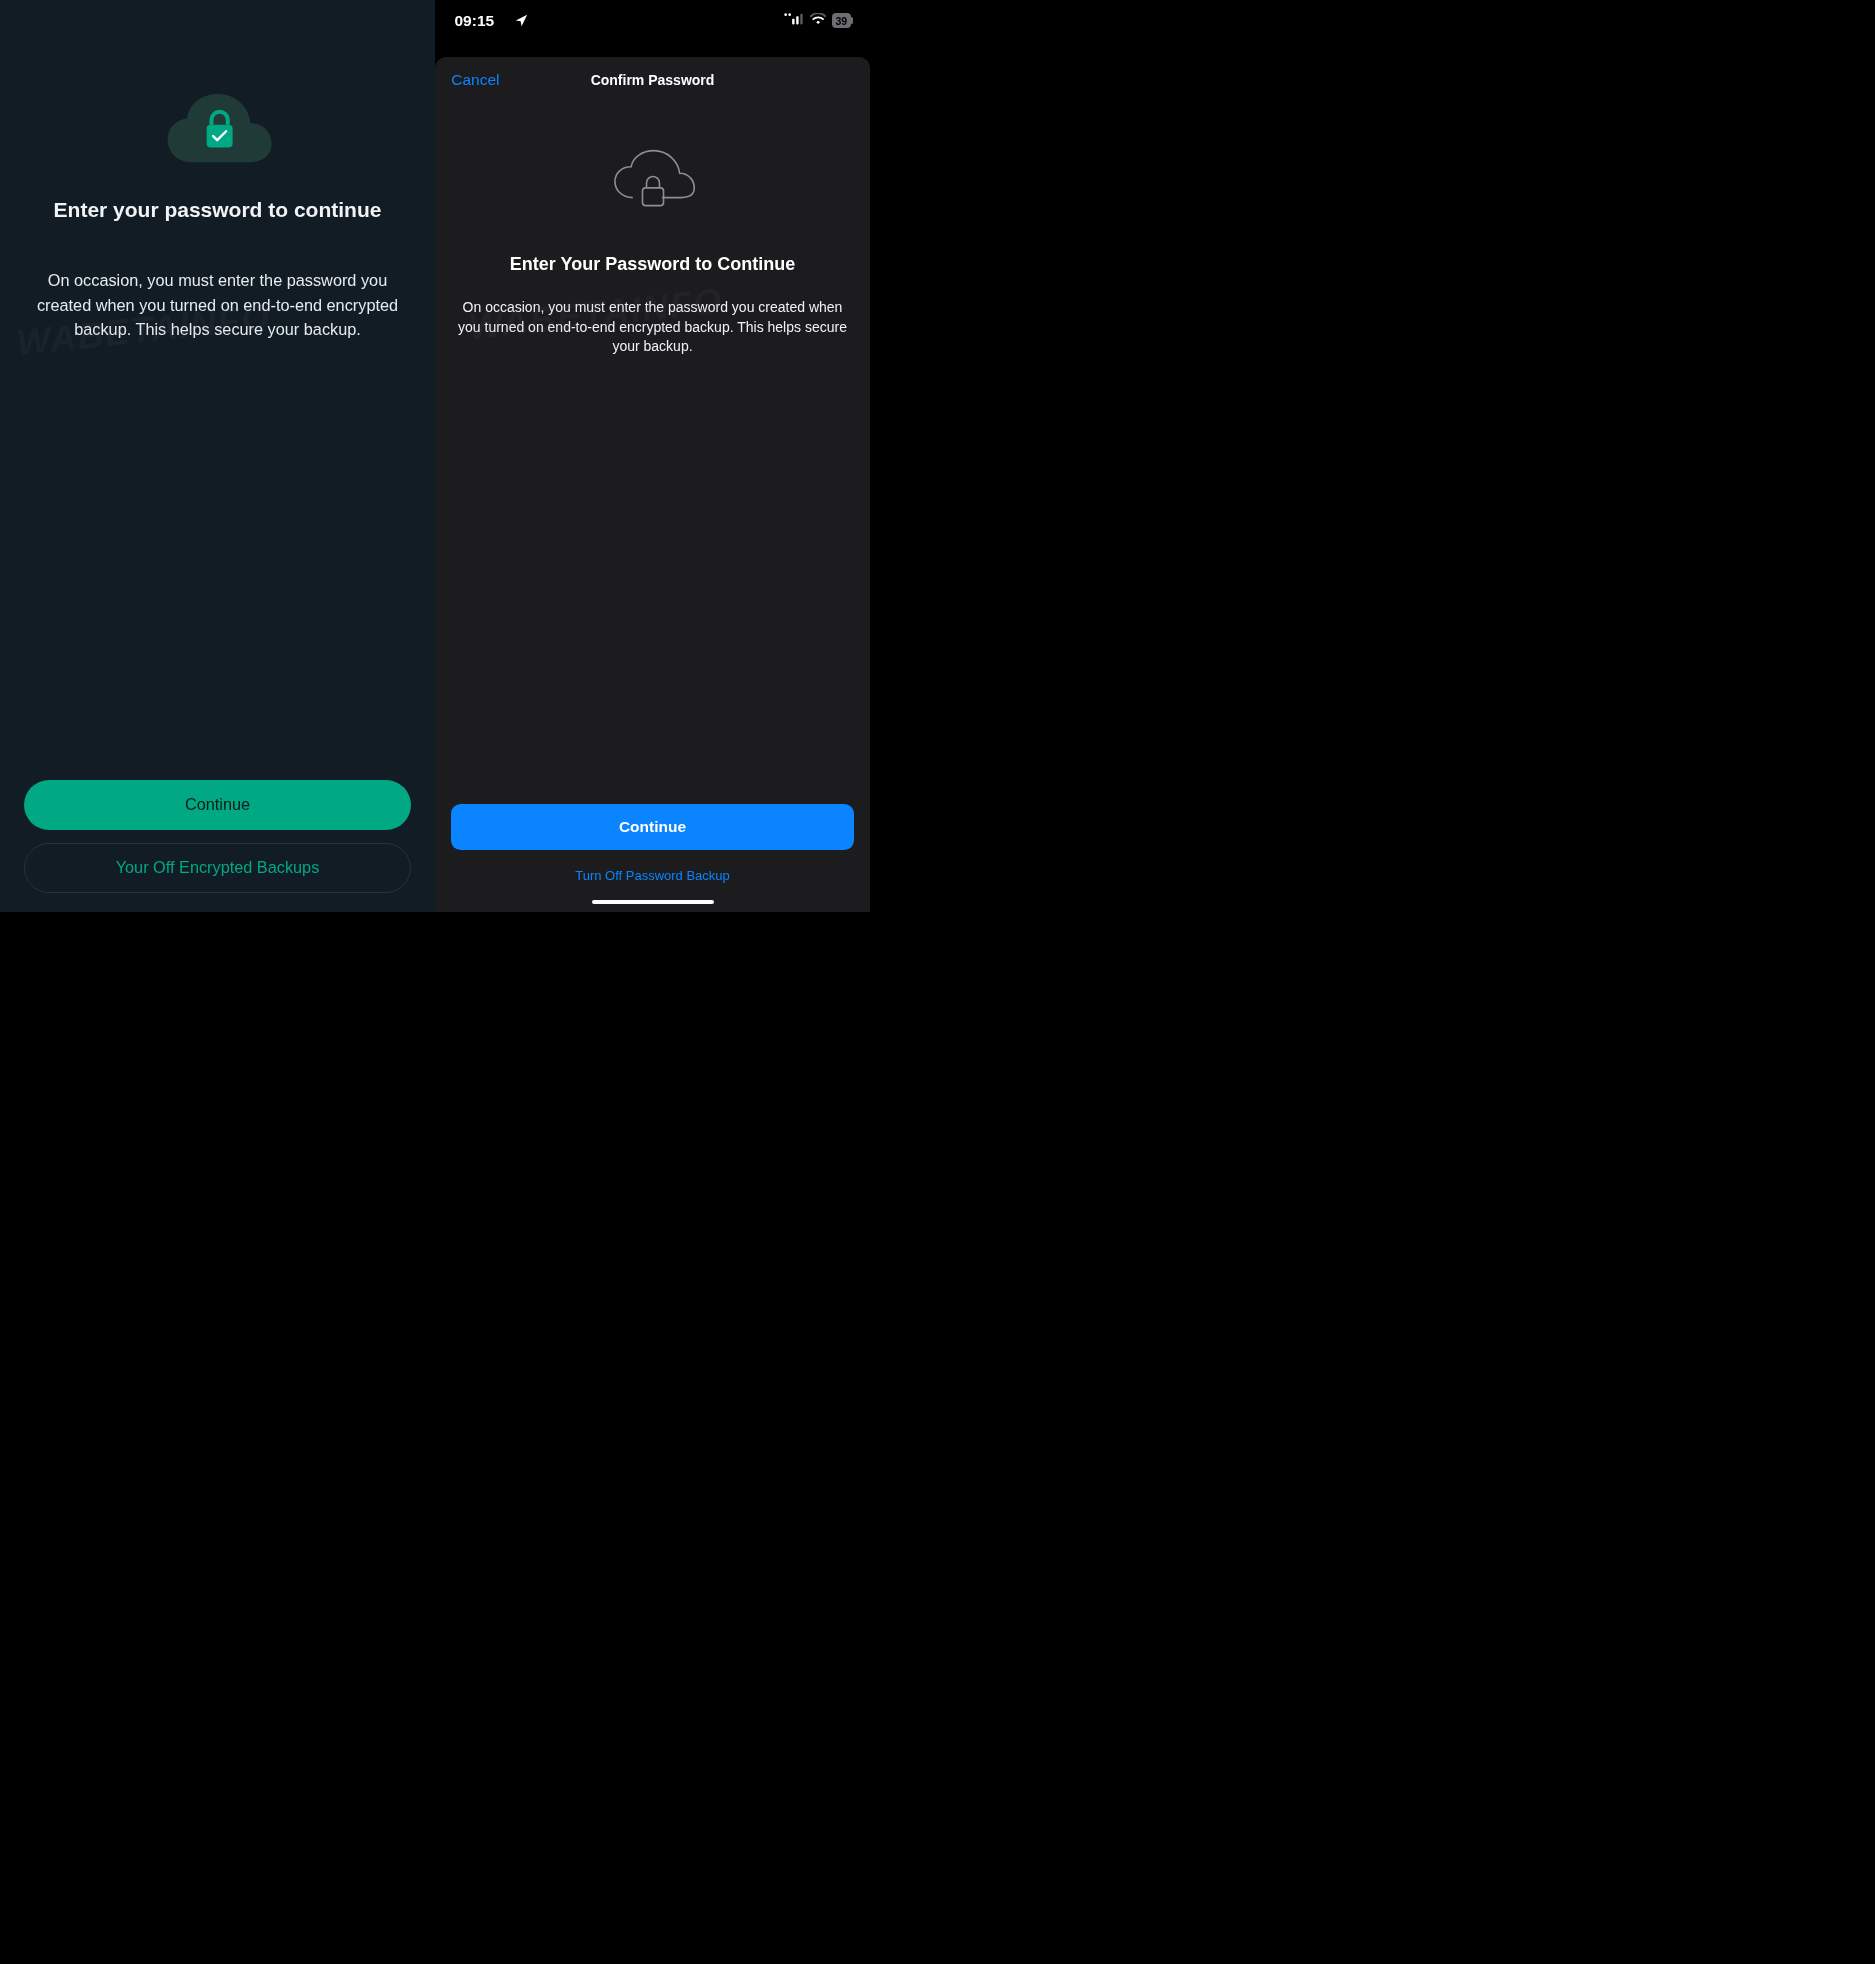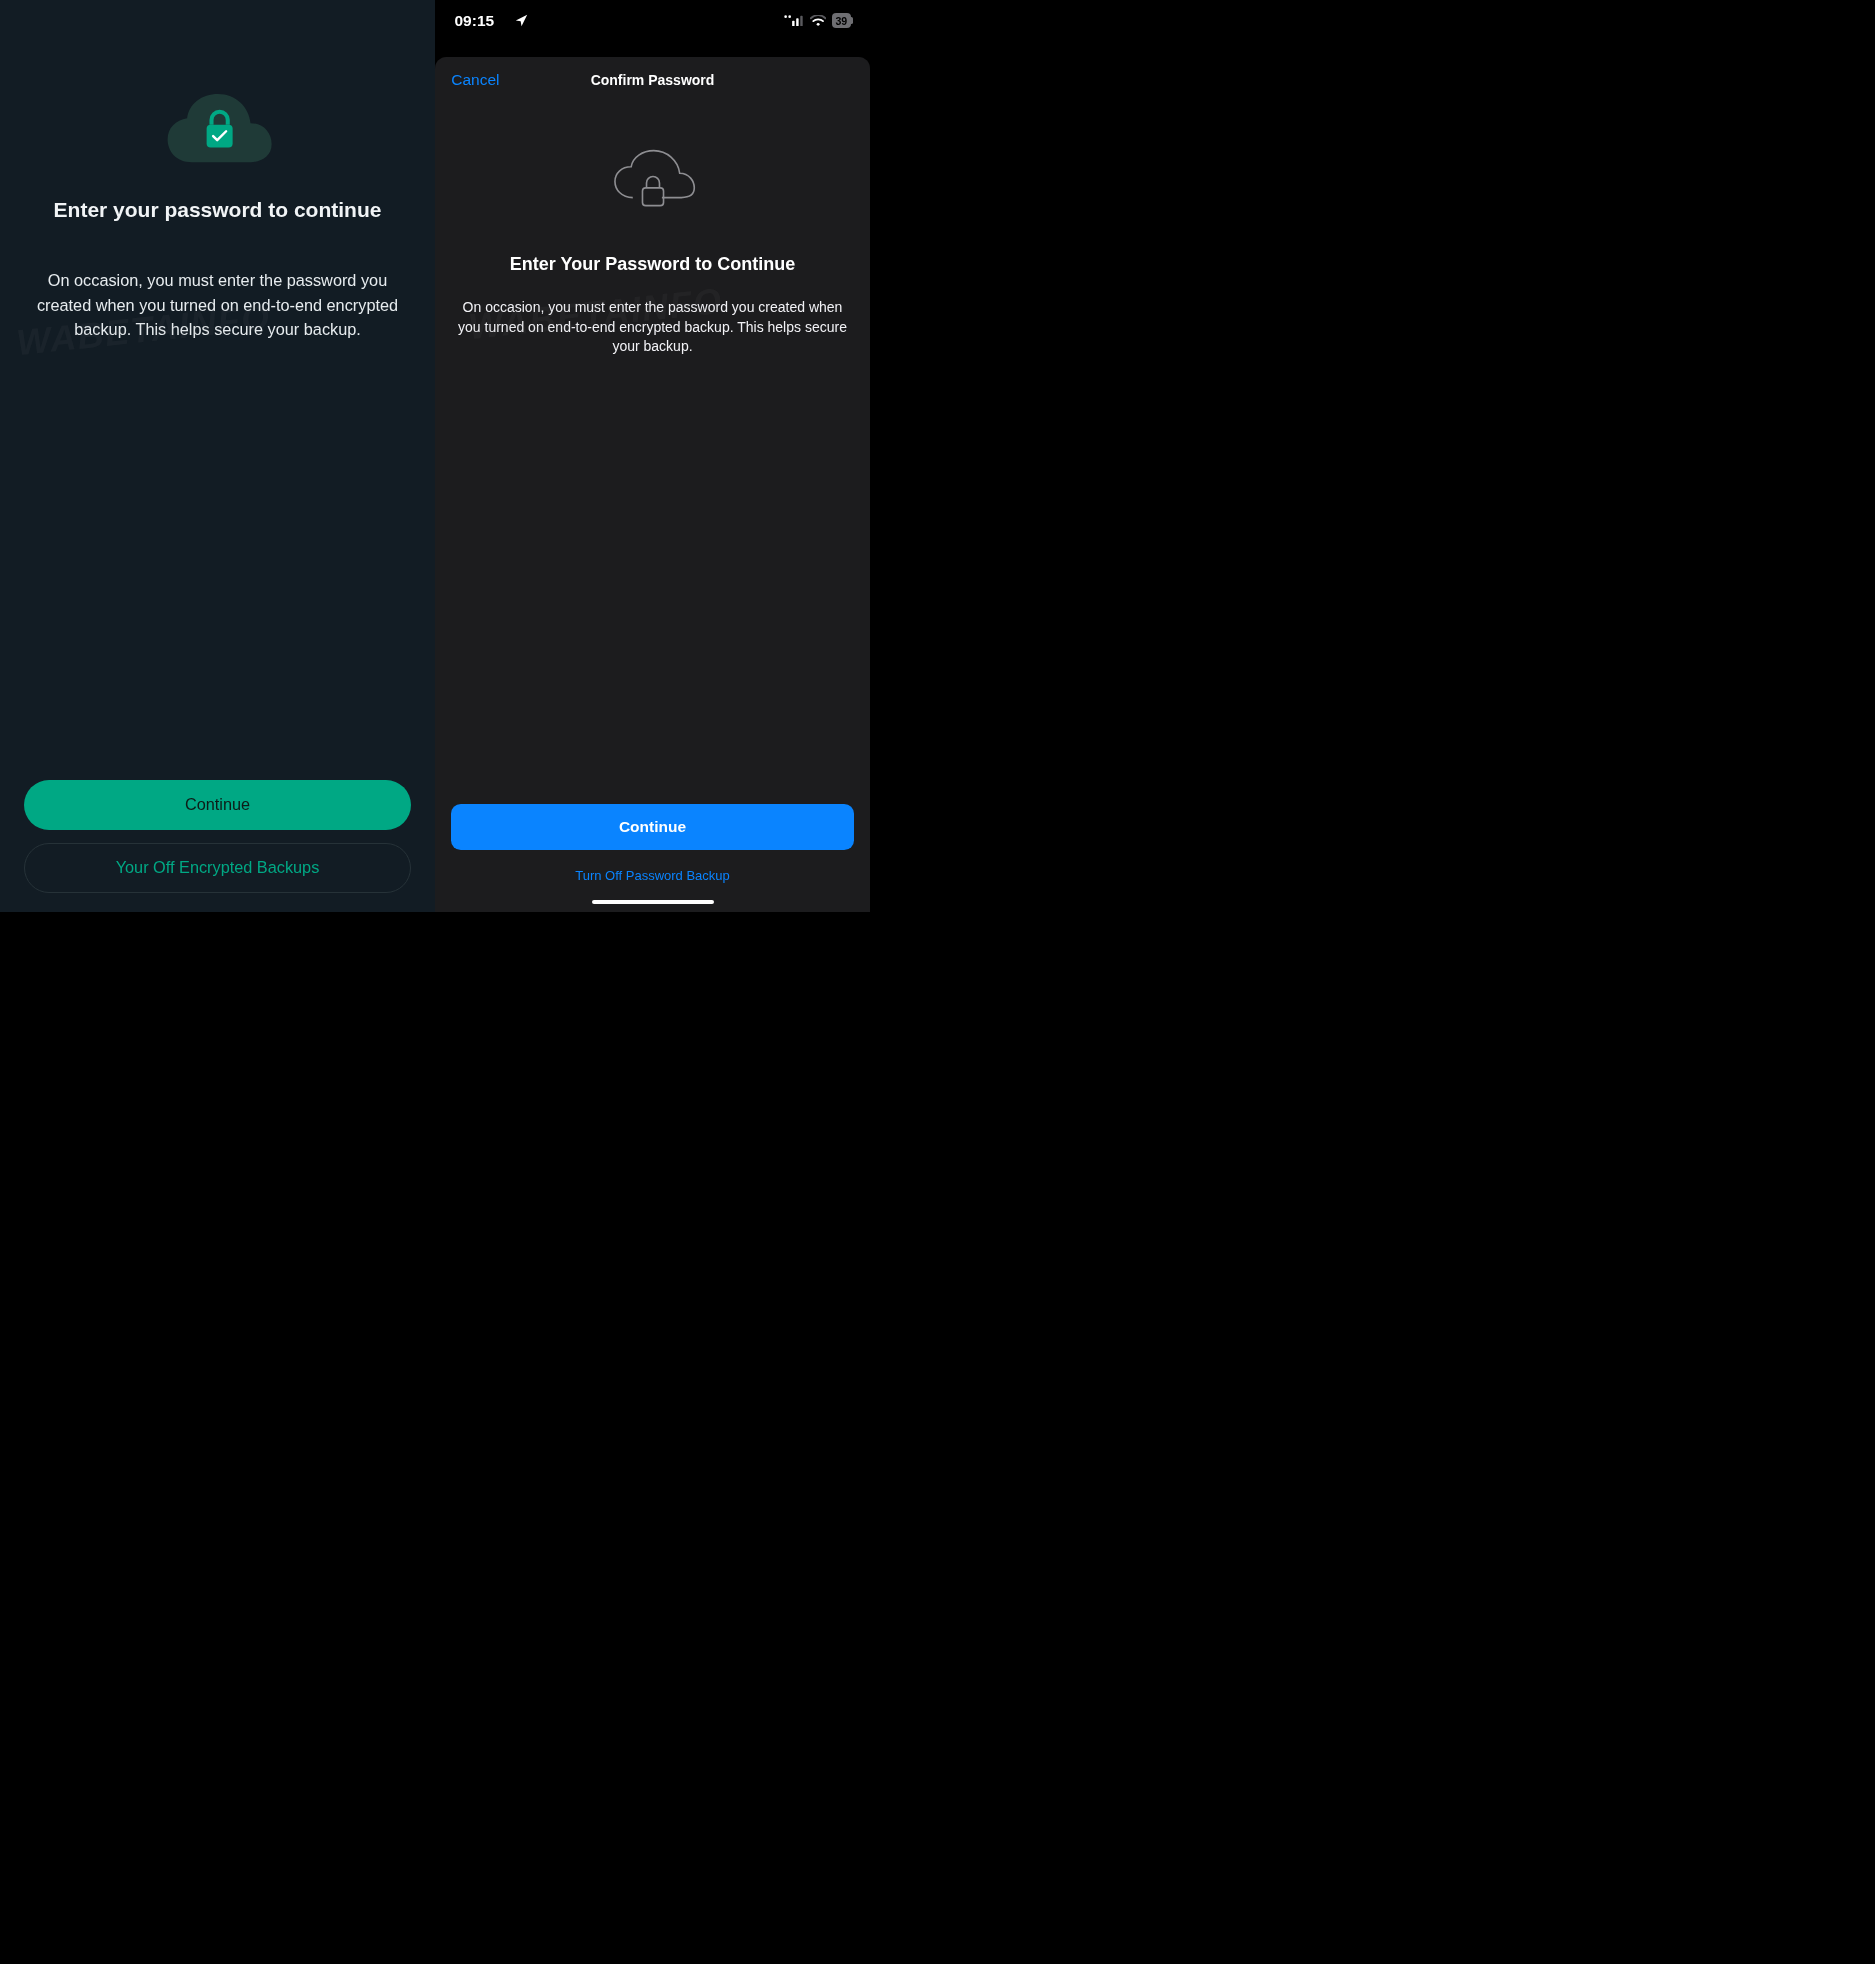--- a/index.html
+++ b/index.html
@@ -73,21 +73,21 @@
     .statusbar {
       height: 41px;
       padding: 0 19.5px;
       display: flex;
       align-items: center;
       justify-content: space-between;
       font-size: 15.5px;
       font-weight: 600;
     }
     .statusbar .sb-left { display: flex; align-items: center; gap: 21px; }
-    .statusbar .sb-right { display: flex; align-items: center; gap: 6px; }
+    .statusbar .sb-right { display: flex; align-items: flex-start; gap: 6px; }
     .sheet {
       background: #1c1c1e;
       border-radius: 11.4px 11.4px 0 0;
       flex: 1;
       display: flex;
       flex-direction: column;
       margin-top: 16.3px;
     }
     .sheet-header {
       height: 46px;

